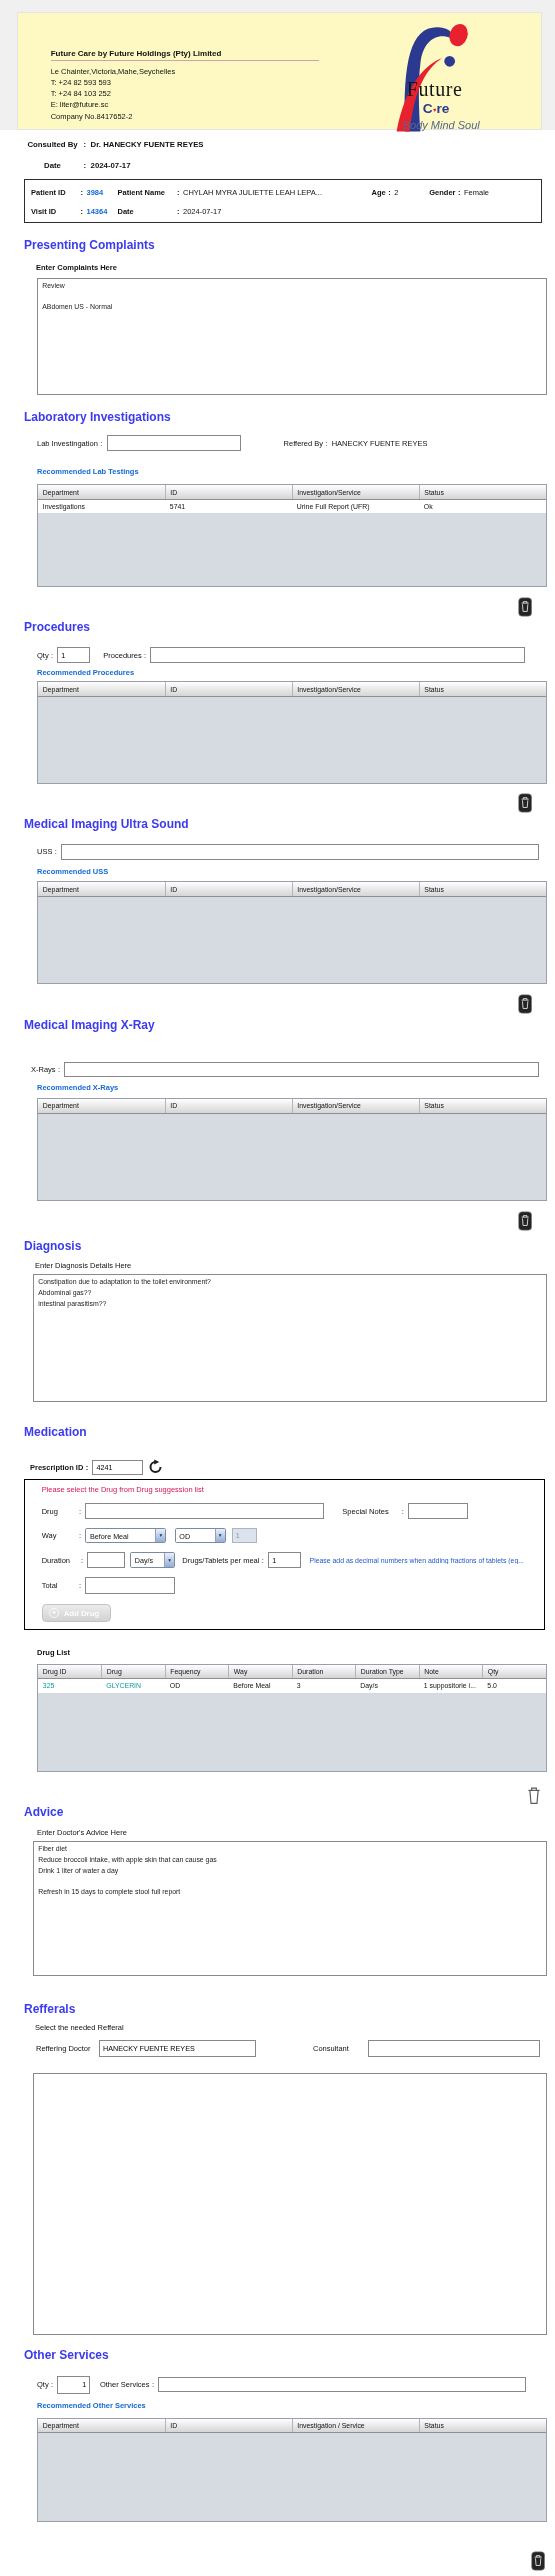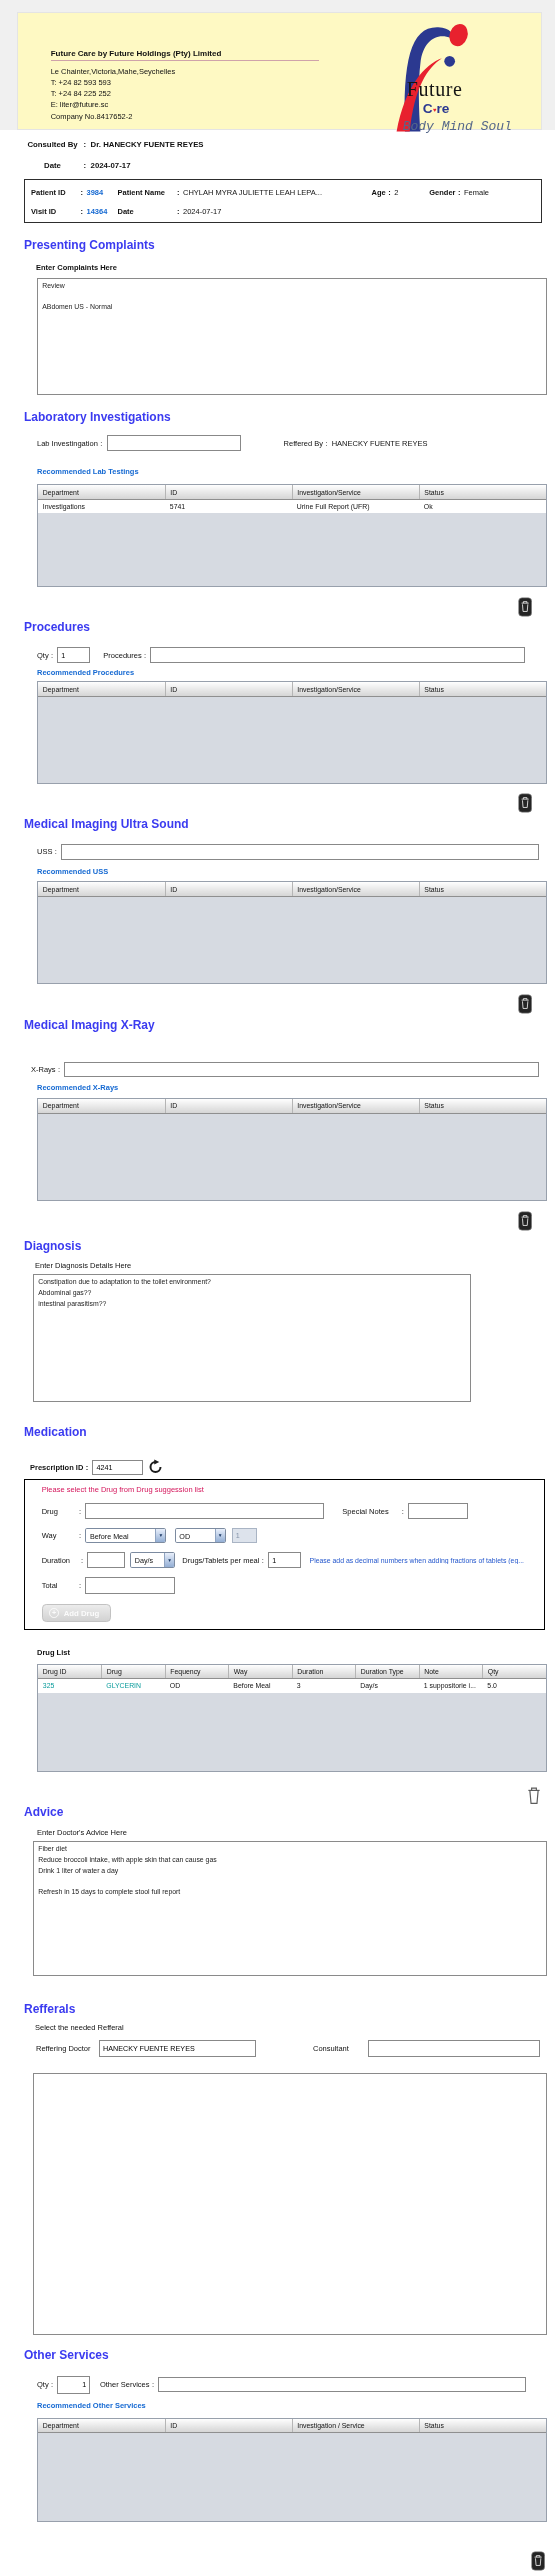--- a/index.html
+++ b/index.html
@@ -8,21 +8,21 @@
 
   
   .band { background:#f0f0f0; height:130px; padding:12px 0 0 16.7px; }
   .lh-card { background:#fef9c3; width:525px; height:118px; border:0.6px solid #e4e4e4; position:relative; padding:36px 0 0 33px; }
   .lh-title { font-size:8px; font-weight:bold; width:268px; border-bottom:1.2px solid #cfa3aa; padding-bottom:2.4px; margin-bottom:4.2px; }
   .lh-line { font-size:7.5px; line-height:1.5; }
   .lh-logo { position:absolute; left:350px; top:2.4px; width:149px; height:117px; }
   .logo-future { position:absolute; left:39px; top:63px; font-family:"Liberation Serif", serif; font-size:20px; color:#151515; letter-spacing:0.6px; }
   .logo-care { position:absolute; left:55px; top:86px; font-size:13.7px; font-weight:bold; color:#2b3990; }
   .logo-care .heart { position:absolute; left:10.2px; top:5.4px; font-size:6px; color:#e8212e; }
-  .logo-tag { position:absolute; left:35px; top:104px; font-style:italic; font-size:13px; color:#56688a; font-family:Liberation Mono, monospace; }
+  .logo-tag { position:absolute; left:35px; top:104px; font-style:italic; font-size:11px; color:#56688a; font-family:Liberation Sans, sans-serif; }
 
   
   .consult-row { margin:0 0 0 24px; font-size:7.8px; font-weight:bold; display:flex; height:12px; align-items:center;text-align:center; }
   .consult-row .lbl { width:57px; }
   .consult-row .colon { width:9.6px; }
 
   
   .patient-box { margin:7.2px 0 0 24px; width:518px; height:44px; border:0.6px solid #2d2d2d; padding:6.6px 6px 0 6px; font-size:7.5px; background:#fff; }
   .p-row { display:flex; height:12px; align-items:center; margin-bottom:6.6px; }
   .p-lbl { font-weight:bold; }
@@ -77,21 +77,21 @@
   .spacer { height:15px; }
 </style>
 </head>
 <body>
 
 <div class="band">
   <div class="lh-card">
     <div class="lh-title">Future Care by Future Holdings (Pty) Limited</div>
     <div class="lh-line">Le Chainter,Victoria,Mahe,Seychelles</div>
     <div class="lh-line">T: +24  82 593 593</div>
-    <div class="lh-line">T: +24  84 225 252</div>
+    <div class="lh-line">T: +24  84 103 252</div>
     <div class="lh-line">E: liter@future.sc</div>
     <div class="lh-line">Company No.8417652-2</div>
     <div class="lh-logo">
       <svg width="149" height="117" viewBox="0 0 250 195">
         <path d="M62 195 C 58 75, 72 18, 118 20 C 138 21, 146 33, 139 38 C 116 28 92 42 88 80 C 84 112 85 160 88 195 Z" fill="#2b3990"></path>
         <ellipse cx="152" cy="33" rx="15" ry="19" fill="#e8212e" transform="rotate(18 152 33)"></ellipse>
         <circle cx="137" cy="77" r="9" fill="#2b3990"></circle>
         <path d="M48 195 C 62 120, 95 82, 124 72 C 100 88 78 120 70 195 Z" fill="#e8212e"></path>
       </svg>
       <div class="logo-future">Future</div>
@@ -287,21 +287,21 @@
           <path d="M6 10 h12"></path>
           <path d="M9 10 v-2.5 h6 v2.5"></path>
           <path d="M7.5 12 l1 12 h7 l1 -12"></path>
         </g>
       </svg>
   </button>
 </div>
 
 <div class="sec-title" style="margin-top:8.4px">Diagnosis</div>
 <div class="sub-lbl" style="margin-top:7.2px">Enter Diagnosis Details Here</div>
-<textarea class="big-ta" style="margin-top: 3.6px; height: 128px; margin-left: 33px; width: 438px;">Constipation due to adaptation to the toilet environment?
+<textarea class="big-ta" style="margin-top: 3.6px; height: 128px; margin-left: 33px; width: 514px;">Constipation due to adaptation to the toilet environment?
 Abdominal gas??
 intestinal parasitism??</textarea>
 
 <div class="sec-title" style="margin-top:23px">Medication</div>
 <div class="form-row" style="margin-top:20.3px; margin-left:30px; font-weight:bold">
   <span>Prescription ID</span>
   <span class="colon">:</span>
   <input class="win-input" style="width: 51px; font-weight: normal;" value="4241">
   <button class="icon-btn" style="margin-left:4.8px">
     <svg width="15" height="16" viewBox="0 0 24 24">

